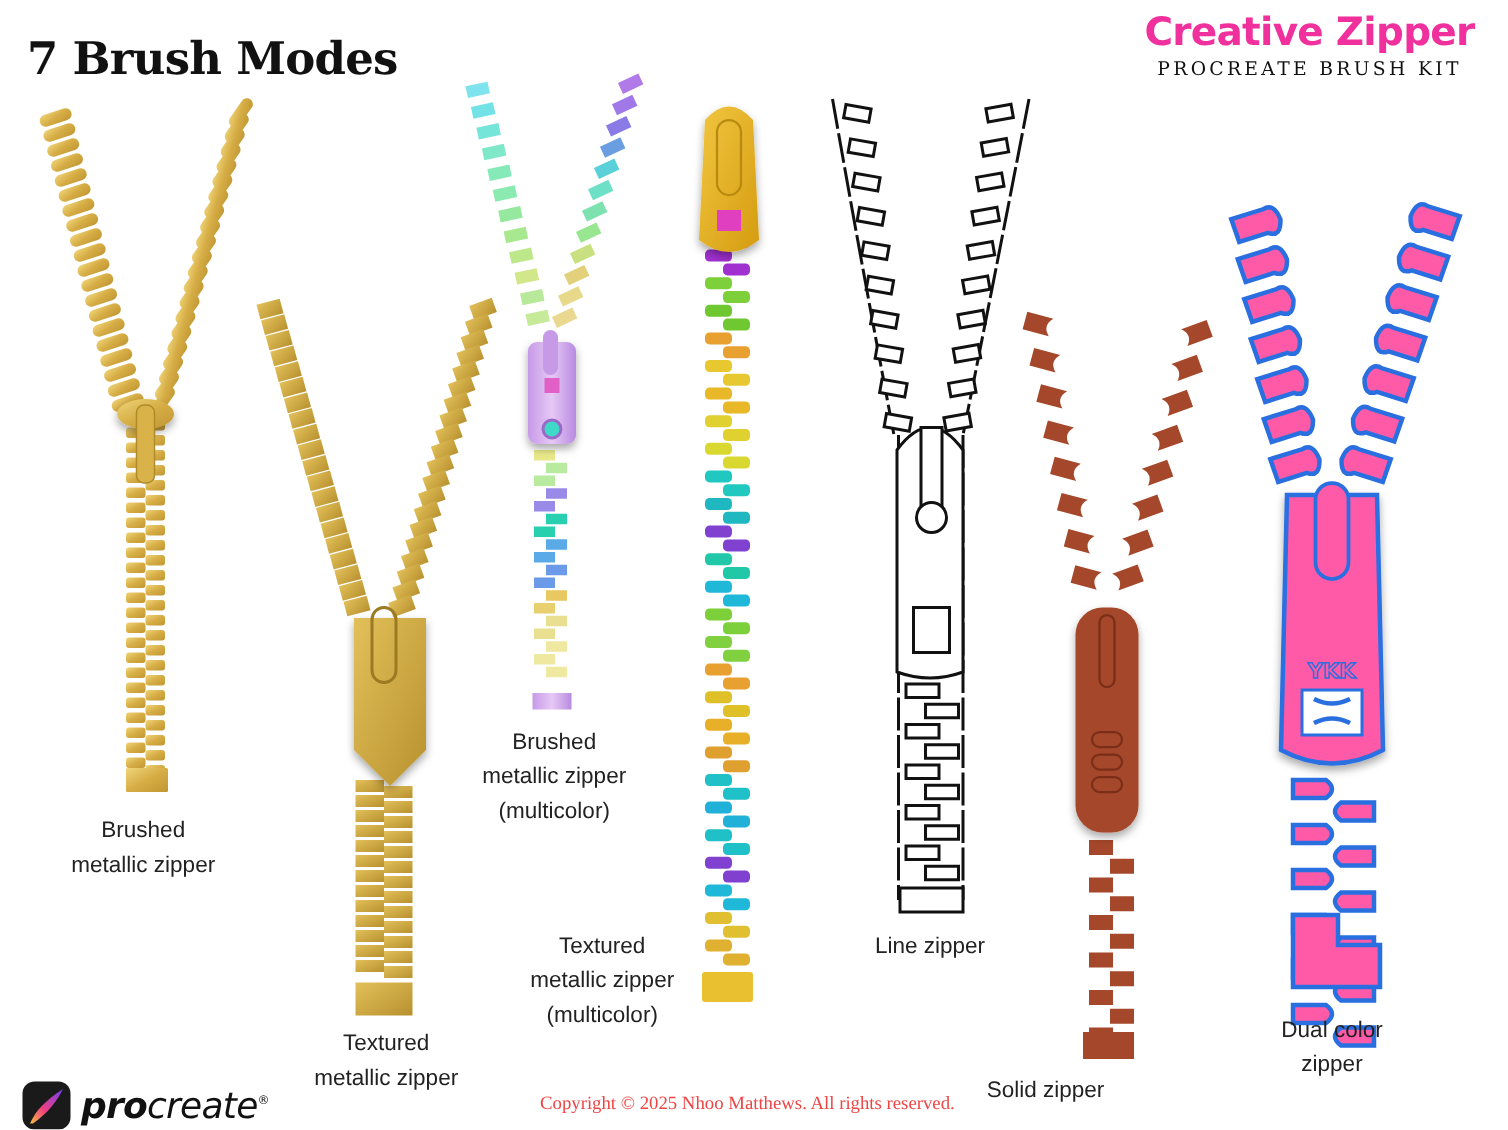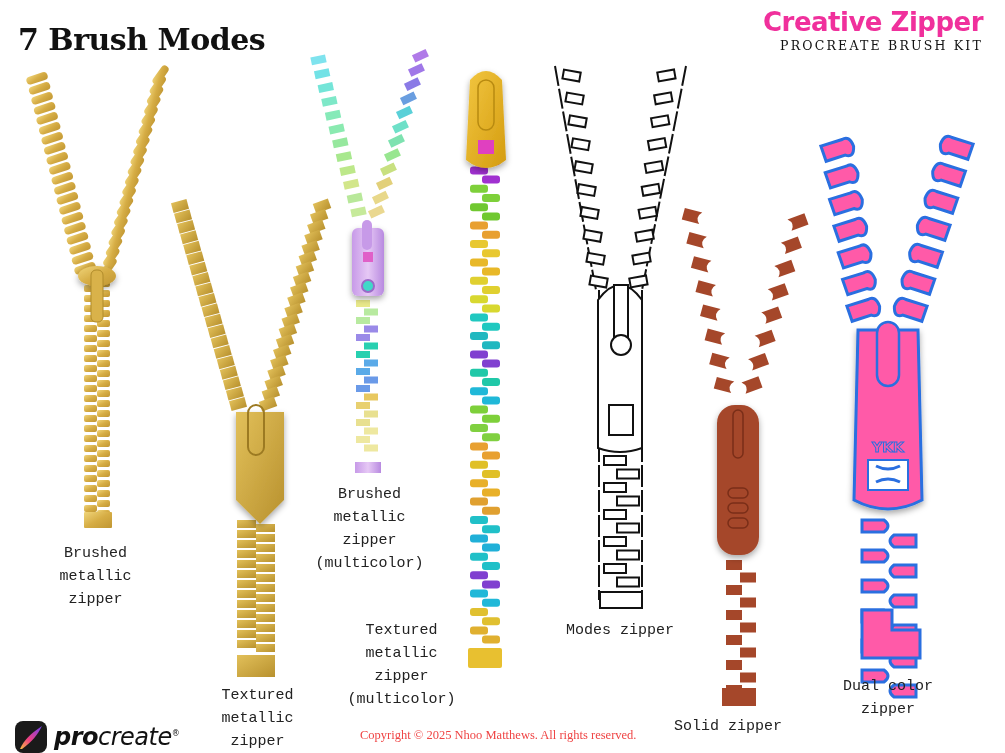--- a/index.html
+++ b/index.html
@@ -1,21 +1,21 @@
 <!DOCTYPE html>
 <html><head>
 <meta charset="utf-8">
 <style>
   html, body { margin:0; padding:0; }
   body { width:1005px; height:753px; background:#ffffff; position:relative; overflow:hidden; font-family:"DejaVu Serif", serif; }
   .title { position:absolute; left:18px; top:22px; font-family:"DejaVu Serif", serif; font-weight:bold; font-size:30px; color:#111; letter-spacing:-0.5px; }
   .brand { position:absolute; right:22px; top:4px; text-align:center; }
   .brand-name { font-family:"DejaVu Sans", sans-serif; font-weight:bold; font-size:26px; color:#f0309c; letter-spacing:-0.5px; line-height:36px; }
-  .brand-sub { font-family:"DejaVu Serif", serif; font-size:12.5px; letter-spacing:2.2px; color:#111; margin-top:-2px;text-align:right; }
-  .label { position:absolute; text-align:center; font-family:Liberation Mono, monospace; font-size:15px; line-height:23px; color:#222; }
+  .brand-sub { font-family:"DejaVu Serif", serif; font-size:12.5px; letter-spacing:2.2px; color:#111; margin-top:-2px; }
+  .label { position:absolute; text-align:center; font-family:Liberation Sans, sans-serif; font-size:15px; line-height:23px; color:#222; }
   .copyright { position:absolute; left:360px; top:728px; font-family:"Liberation Serif", serif; font-size:12.5px; color:#ef4444; }
   .logo { position:absolute; left:14px; top:695px; display:flex; align-items:center;margin-top:25px; }
   .logo-text { font-family:"DejaVu Sans", sans-serif; font-size:24px; color:#111; margin-left:6px; letter-spacing:-0.5px; }
   .logo-text b { font-weight:bold; font-style:italic; }
   .logo-text i { font-style:italic; font-weight:normal; }
   svg.zip { position:absolute; left:0; top:0; }
 </style>
 </head>
 <body>
 
@@ -455,23 +455,23 @@
   <div>Brushed</div>
   <div>metallic zipper</div>
   <div>(multicolor)</div>
 </div>
 <div class="label" style="left:334px; top:619px; width:135px;">
   <div>Textured</div>
   <div>metallic zipper</div>
   <div>(multicolor)</div>
 </div>
 <div class="label" style="left:555px; top:619px; width:130px;">
-  <div>Modes zipper</div>
-</div>
-<div class="label" style="left:652px; top:715px; width:130px;text-align:right;">
+  <div>Line zipper</div>
+</div>
+<div class="label" style="left:632px; top:715px; width:130px;">
   <div>Solid zipper</div>
 </div>
 <div class="label" style="left:823px; top:675px; width:130px;text-align:center;">
   <div>Dual color</div>
   <div>zipper</div>
 </div>
 
 <div class="logo">
   <svg width="34" height="34" viewBox="0 0 34 34">
     <defs>

